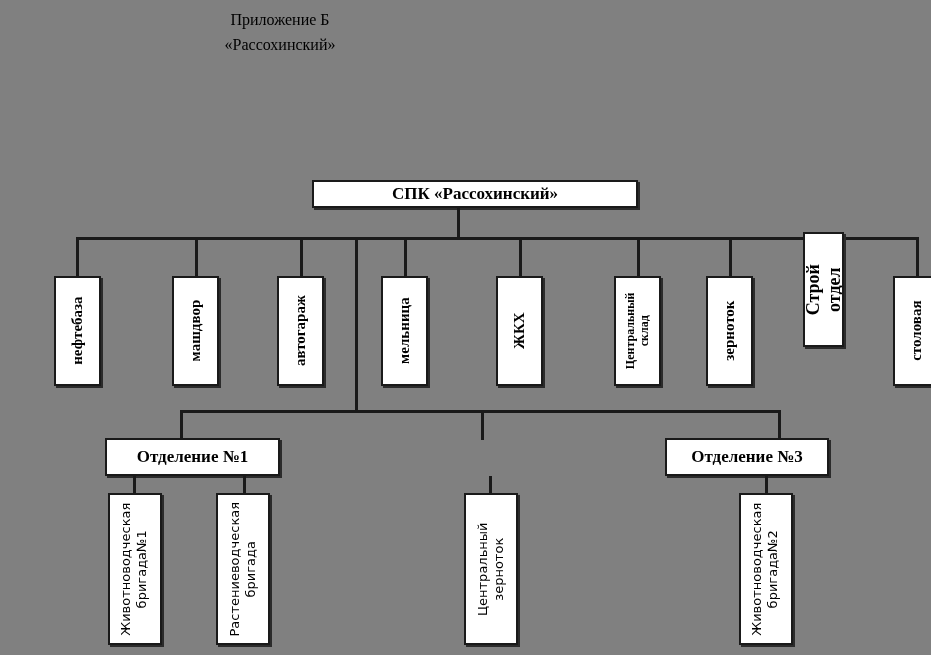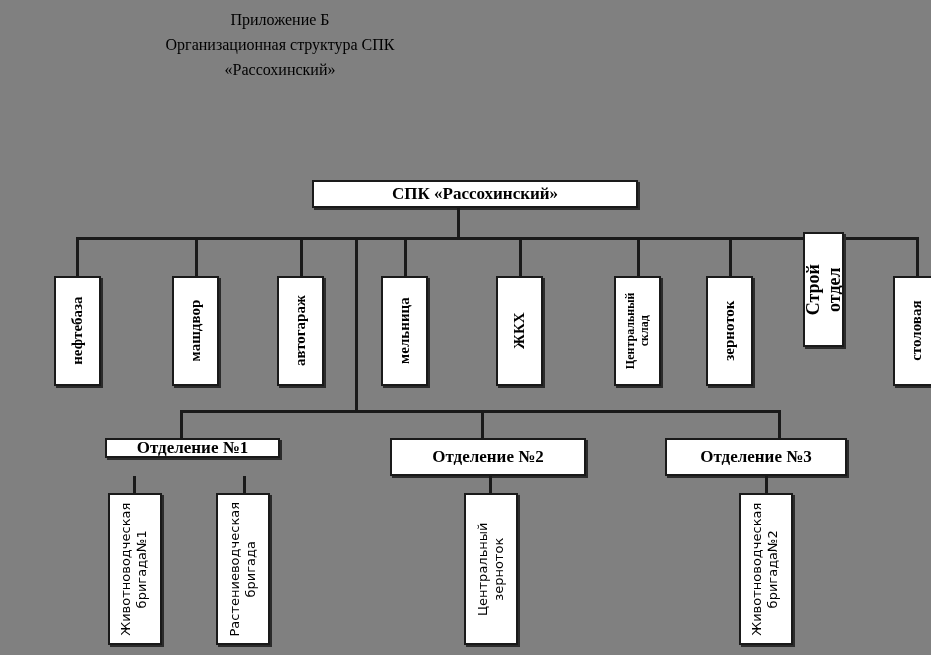--- a/index.html
+++ b/index.html
@@ -103,21 +103,20 @@
   .line.h { height: 3px; }
   .line.v { width: 3px; }
 </style>
 </head>
 <body>
 
 <div id="canvas">
 
   <div class="header">
     <span class="hline l1">Приложение Б</span>
-    <span class="hline l2">Организационная структура СПК</span>
     <span class="hline l3">«Рассохинский»</span>
   </div>
 
   <div class="box root" style="left:296px; top:180px; width:326px; height:28px;margin-left:16px;">
     <span class="lbl">СПК «Рассохинский»</span>
   </div>
 
   <div class="line v" style="left:457px; top:208px; height:31px;"></div>
 
   <div class="line h" style="left:76px; top:237px; width:843px;"></div>
@@ -169,29 +168,26 @@
   <div class="box vert" style="left:893px; top:276px; width:47px; height:110px;">
     <span class="lbl">столовая</span>
   </div>
 
   <div class="line h" style="left:180px; top:410px; width:601px;"></div>
 
   <div class="line v" style="left:180px; top:410px; height:30px;"></div>
   <div class="line v" style="left:481px; top:410px; height:30px;"></div>
   <div class="line v" style="left:778px; top:410px; height:30px;"></div>
 
-  <div class="box dept" style="left:105px; top:438px; width:175px; height:20px;">
+  <div class="box dept" style="left:105px; top:438px; width:175px; height:38px;">
     <span class="lbl">Отделение №1</span>
   </div>
 
-  <div class="box dept" style="left:390px; top:438px; width:196px; height:38px;">
-    <span class="lbl">Отделение №2</span>
-  </div>
-
-  <div class="box dept" style="left:665px; top:438px; width:182px; height:38px;">
+
+  <div class="box dept" style="left:665px; top:438px; width:164px; height:38px;">
     <span class="lbl">Отделение №3</span>
   </div>
 
   <div class="line v" style="left:133px; top:476px; height:18px;"></div>
   <div class="line v" style="left:243px; top:476px; height:18px;"></div>
   <div class="line v" style="left:489px; top:476px; height:18px;"></div>
   <div class="line v" style="left:765px; top:476px; height:18px;"></div>
 
   <div class="box brig" style="left:108px; top:493px; width:54px; height:152px;">
     <span class="lbl">Животноводческая

